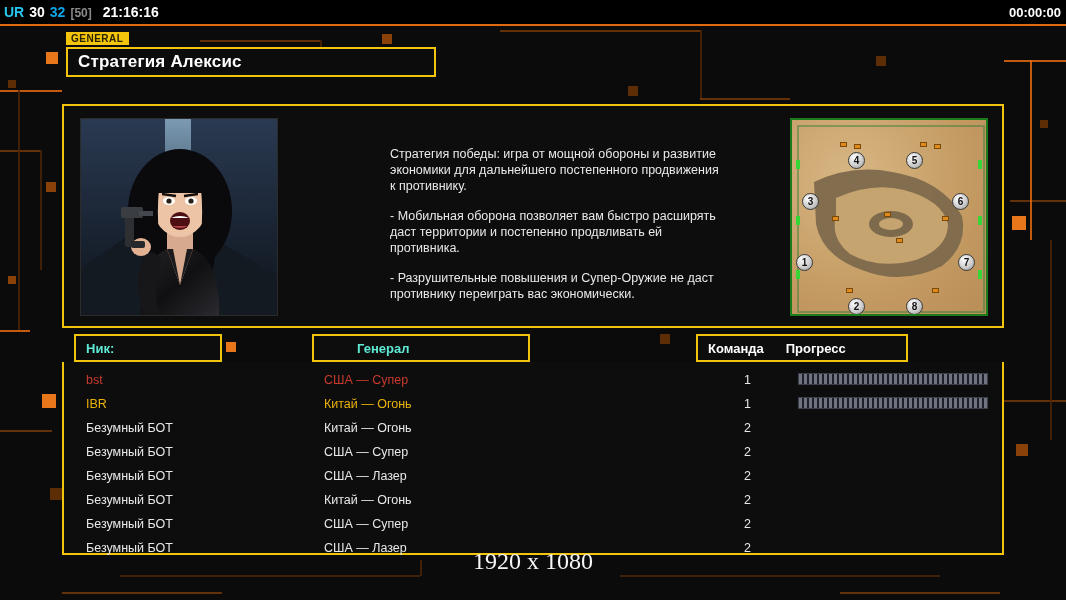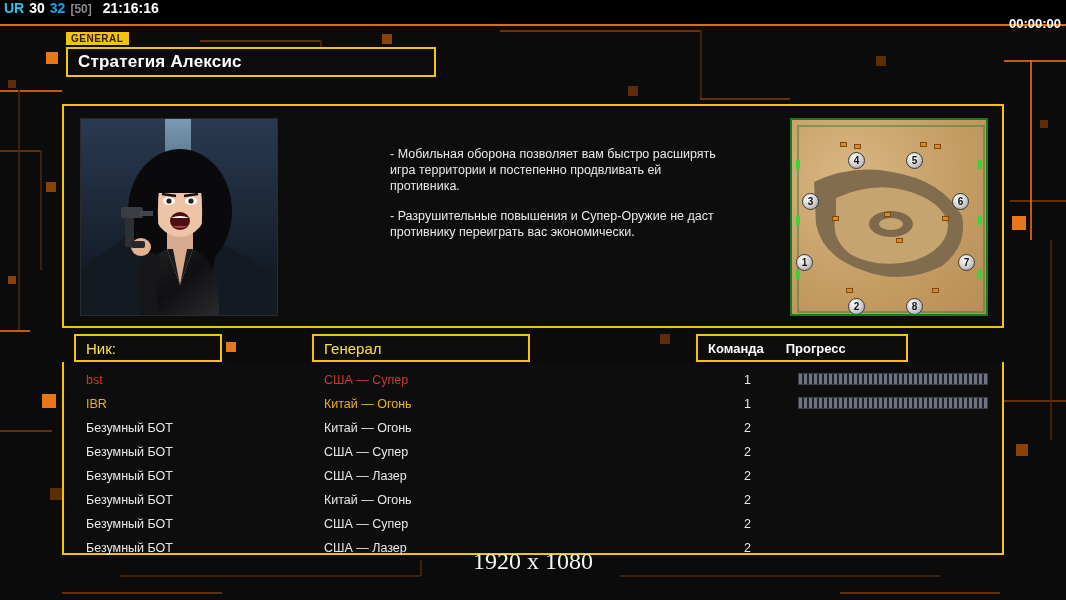--- a/index.html
+++ b/index.html
@@ -22,21 +22,21 @@
   .bg .ln.dim { background: #7a3a08; opacity: .8; }
   .bg .ln.dark { background: #4a2406; }
   .bg .sq { position: absolute; background: #e8761a; }
   .bg .sq.dim { background: #8a4208; }
   .bg .sq.dark { background: #5d2d06; }
 
   
   .topbar {
     position: absolute; left: 0; top: 0; width: 1066px; height: 24px;
     background: #000; z-index: 20;
-    display: flex;  flex-direction: column;
+    display: flex; align-items: center;
   }
   .topbar .left {
     display: flex; align-items: baseline; gap: 5px;
     padding-left: 4px; font-size: 14px; font-weight: bold;
     font-family: "Liberation Sans", sans-serif;
   }
   .t-ur { color: #27c6f0; }
   .t-n1 { color: #ffffff; }
   .t-n2 { color: #0ea5e9; }
   .t-br { color: #8a8a8a; font-size: 12px; }
@@ -110,23 +110,23 @@
   .mm-b { position: absolute; width: 7px; height: 5px; background: #e08a1c; border: 1px solid #7a4a06; }
   .mm-g { position: absolute; width: 4px; height: 9px; background: #35d635; }
 
   
   .hdr-row { position: absolute; left: 62px; top: 334px; width: 942px; height: 28px; z-index: 12; }
   .hdr-cell {
     position: absolute; top: 0; height: 28px;
     border: 2px solid #f2c40c; background: #0d0d0e;
     display: flex; align-items: center;
   }
-  .hdr-cell span { color: #fde047; font-size: 15px; font-weight: normal; padding-left: 10px; }
+  .hdr-cell span { color: #5eead4; font-size: 13px; font-weight: bold; padding-left: 10px; }
   .hdr-nick { left: 12px; width: 148px; }
-  .hdr-gen { left: 250px; width: 218px; }
+  .hdr-gen { left: 250px; width: 218px; padding-left: 33px; }
   .hdr-team { left: 634px; width: 212px; display: flex; }
   .hdr-team .c1 { color: #fff; font-size: 13px; font-weight: bold; padding-left: 10px; }
   .hdr-team .c2 { color: #fff; font-size: 13px; font-weight: bold; padding-left: 22px; }
 
   .tbl {
     position: absolute; left: 62px; top: 362px;
     width: 942px; height: 193px;
     border: 2px solid #f2c40c; border-top: none;
     background: #0d0d0e; z-index: 12;
   }
@@ -270,21 +270,22 @@
         <ellipse cx="60" cy="128" rx="10" ry="9" fill="#e2b293"></ellipse>
 
         <rect x="44" y="98" width="9" height="30" rx="2" fill="#2d2f33"></rect>
         <rect x="40" y="88" width="22" height="11" rx="2" fill="#3a3d42"></rect>
         <rect x="58" y="92" width="14" height="5" fill="#44484e"></rect>
         <rect x="50" y="122" width="14" height="7" rx="2" fill="#26282b"></rect>
       </svg>
     </div>
 
     <div class="desc">
-      <p>- Мобильная оборона позволяет вам быстро расширять игра территории и постепенно продвливать ей противника.</p>
+      <p>Стратегия победы: игра от мощной обороны и развитие экономики для дальнейшего постепенного продвижения к противнику.</p>
+      <p>- Мобильная оборона позволяет вам быстро расширять даст территории и постепенно продвливать ей противника.</p>
       <p>- Разрушительные повышения и Супер-Оружие не даст противнику переиграть вас экономически.</p>
     </div>
 
     <div class="minimap">
       <div class="mm-sand"></div>
       <svg viewBox="0 0 198 198" width="198" height="198" style="position:absolute;inset:0;">
         <path d="M22 62 Q60 44 100 52 Q150 60 170 96 Q176 126 150 146 Q110 166 70 150 Q30 136 24 104 Z" fill="#7d6a4c" opacity="0.95"></path>
         <path d="M44 78 Q80 62 112 70 Q150 80 156 104 Q156 128 124 140 Q86 150 58 134 Q38 118 44 96 Z" fill="#c6a470"></path>
         <ellipse cx="99" cy="104" rx="22" ry="13" fill="#7d6a4c"></ellipse>
         <ellipse cx="99" cy="104" rx="12" ry="6" fill="#c6a470"></ellipse>

